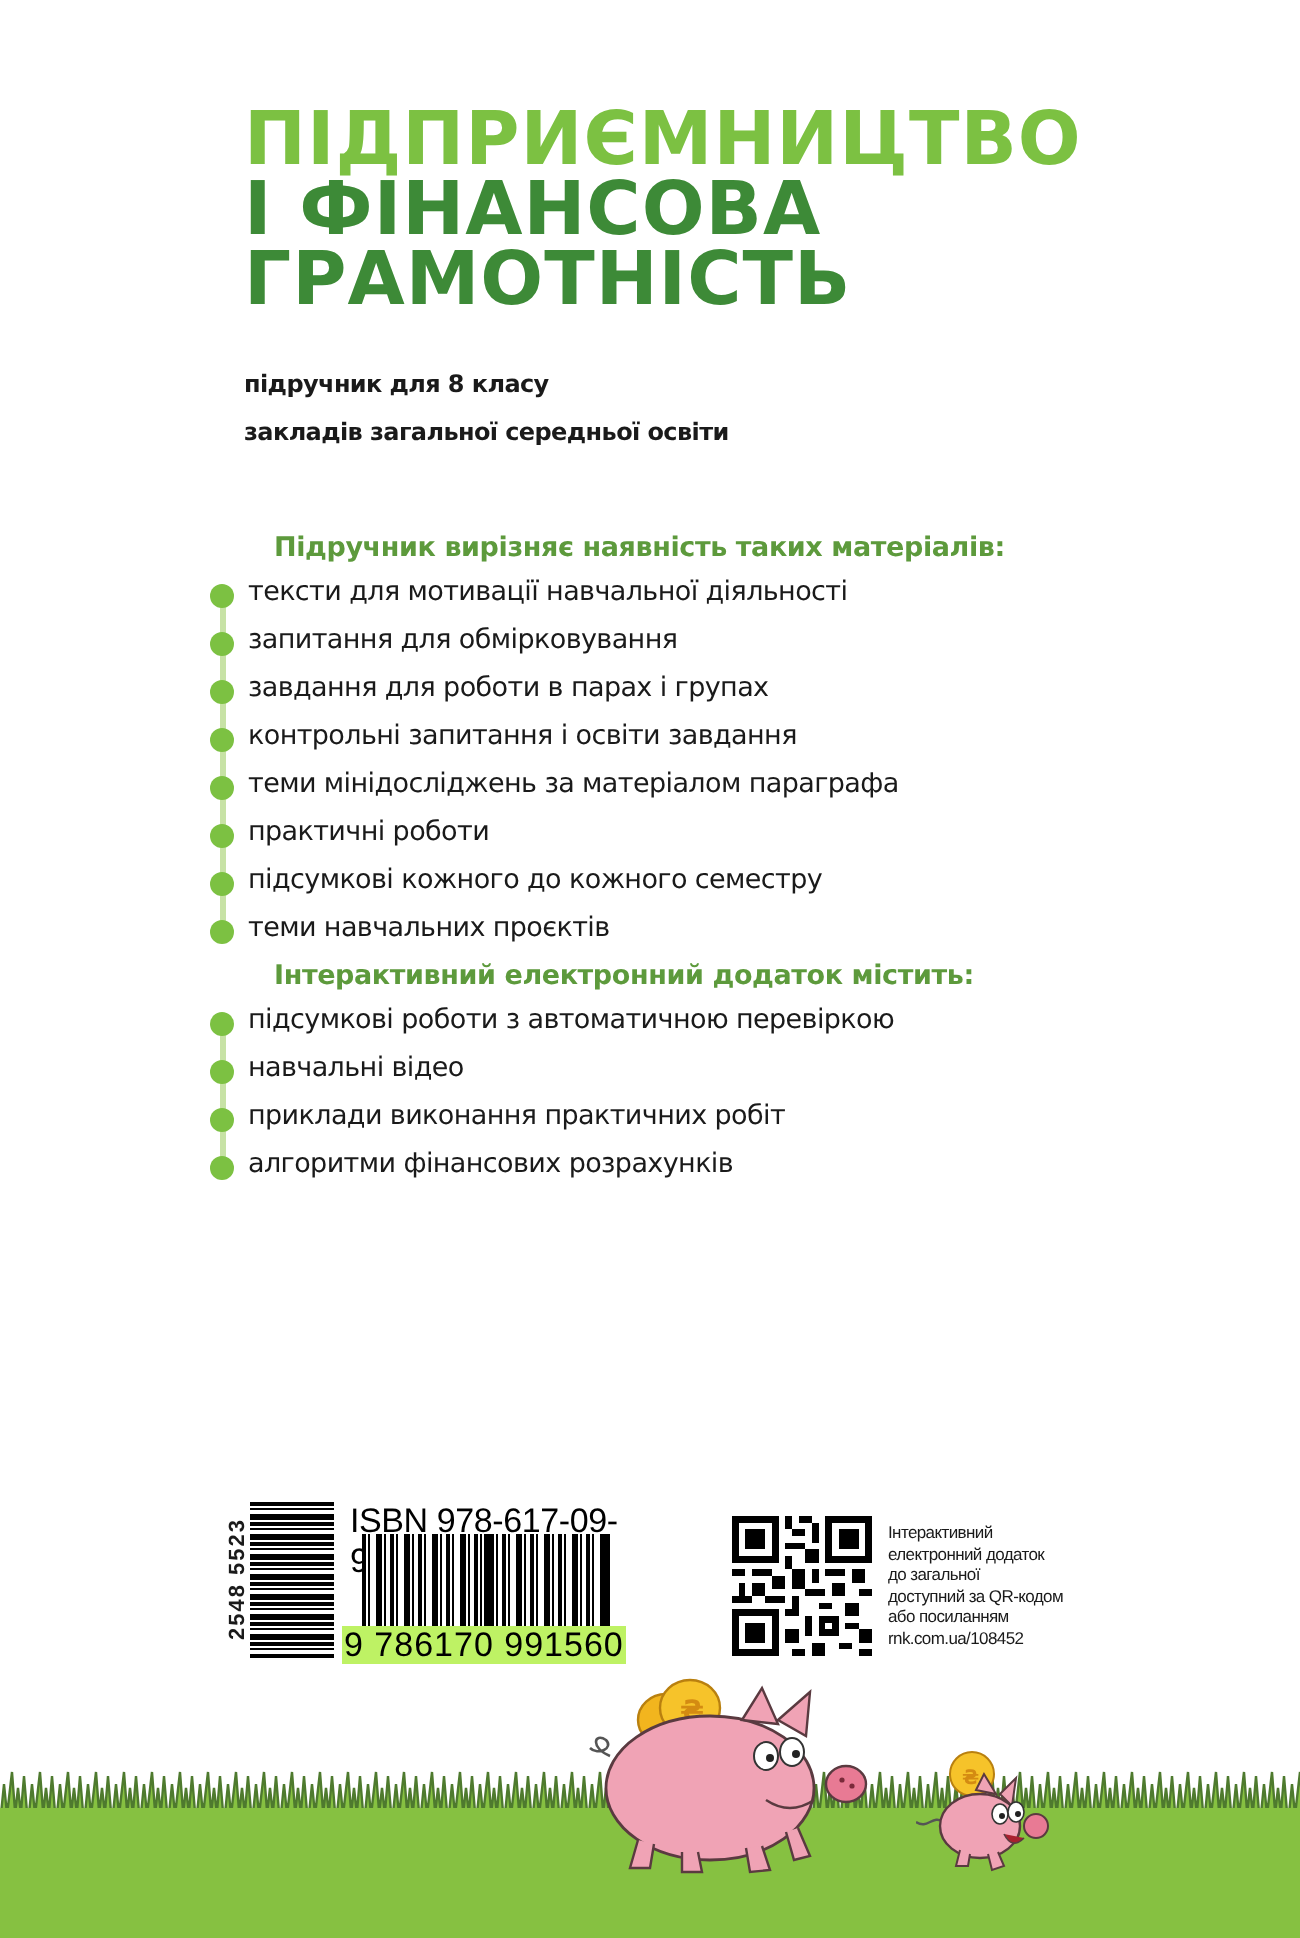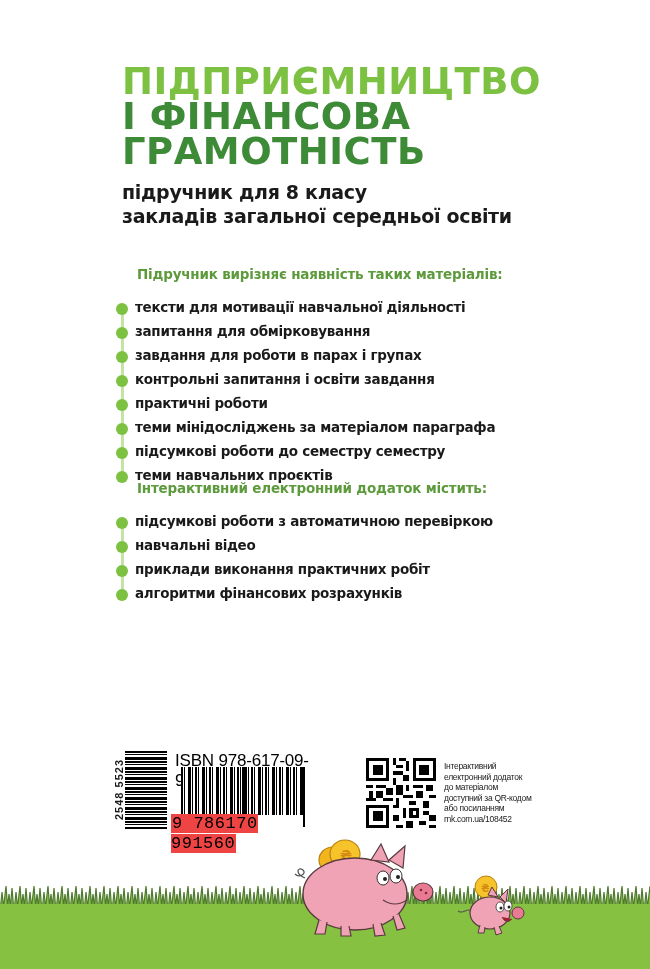--- a/index.html
+++ b/index.html
@@ -3,42 +3,42 @@
   <meta charset="utf-8">
   <style>
     html, body { margin: 0; padding: 0; }
     body {
       width: 650px; height: 969px; position: relative; overflow: hidden;
       background: #ffffff;
       font-family: "Liberation Sans", sans-serif;
       color: #1a1a1a;
     }
     .title {
-      position: absolute; left: 122px; top: 64px;
+      position: absolute; left: 122px; top: 52px;
       font-family: "DejaVu Sans", sans-serif;
       font-weight: bold; font-size: 37px; line-height: 35px;
       letter-spacing: 0.5px;
     }
     .title .l1 { color: #7cc142; }
     .title .l2, .title .l3 { color: #3d8a37; }
     .subtitle {
       position: absolute; left: 122px; top: 180px;
       font-family: "DejaVu Sans", sans-serif;
-      font-size: 19px; line-height: 24px; font-weight: bold; color: #1a1a1a;
+      font-size: 12px; line-height: 24px; font-weight: bold; color: #1a1a1a;
       letter-spacing: -0.3px;
     }
     .section { position: absolute; left: 105px; }
     .section-head {
       margin-left: 32px;
       font-family: "DejaVu Sans", sans-serif;
       font-weight: bold; font-size: 13.5px; line-height: 20px; color: #5d9a3c;
       letter-spacing: -0.2px;
       height: 22px;
     }
-    .list { position: relative; margin: 11px; padding: 0; list-style: none; font-weight: bold; }
+    .list { position: relative; margin: 0; padding: 0; list-style: none; }
     .list::before {
       content: ""; position: absolute; left: 5px; top: 8px; bottom: 10px;
       width: 3px; background: #c7e2a5;
     }
     .list li {
       position: relative; padding-left: 19px;
       height: 24px; line-height: 21px;
       font-family: "DejaVu Sans", sans-serif;
       font-size: 13.5px; color: #1a1a1a; letter-spacing: -0.3px;
     }
@@ -71,21 +71,21 @@
     .hbars {
       position: absolute; left: 68px; top: 16px; width: 124px; height: 48px;
       background: repeating-linear-gradient(90deg, #000 0 2px, #fff 2px 3px, #000 3px 4px, #fff 4px 7px, #000 7px 10px, #fff 10px 11px, #000 11px 12px, #fff 12px 14px);
     }
     .guard { position: absolute; top: 16px; width: 2px; height: 60px; background: #000; }
     .barcode-num {
       position: absolute; left: 58px; top: 62px;
       font-family: "Liberation Sans", sans-serif; font-size: 17px; color: #000;
       background: transparent; letter-spacing: 0.5px;
     }
-    .barcode-num span { background: #ef4444; padding: 0 1px; font-family: Liberation Mono, monospace; }
+    .barcode-num span { background: #bef264; padding: 0 1px; }
 
     
     .qr { position: absolute; left: 366px; top: 758px; width: 70px; height: 70px; }
     .qr-text {
       position: absolute; left: 444px; top: 761px;
       font-family: "Liberation Sans", sans-serif; font-size: 8.5px; line-height: 10.5px;
       font-weight: normal; color: #1a1a1a; letter-spacing: -0.3px;
     }
 
     
@@ -111,23 +111,23 @@
   <div>закладів загальної середньої освіти</div>
 </div>
 
 <div class="section sec1">
   <div class="section-head">Підручник вирізняє наявність таких матеріалів:</div>
   <ul class="list">
     <li><span class="dot"></span><span>тексти для мотивації навчальної діяльності</span></li>
     <li><span class="dot"></span><span>запитання для обмірковування</span></li>
     <li><span class="dot"></span><span>завдання для роботи в парах і групах</span></li>
     <li><span class="dot"></span><span>контрольні запитання і освіти завдання</span></li>
+    <li><span class="dot"></span><span>теми мінідосліджень за матеріалом параграфа</span></li>
     <li><span class="dot"></span><span>практичні роботи</span></li>
-    <li><span class="dot"></span><span>теми мінідосліджень за матеріалом параграфа</span></li>
-    <li><span class="dot"></span><span>підсумкові роботи до семестру семестру</span></li>
+    <li><span class="dot"></span><span>підсумкові кожного до кожного семестру</span></li>
     <li><span class="dot"></span><span>теми навчальних проєктів</span></li>
   </ul>
 </div>
 
 <div class="section sec2">
   <div class="section-head">Інтерактивний електронний додаток містить:</div>
   <ul class="list">
     <li><span class="dot"></span><span>підсумкові роботи з автоматичною перевіркою</span></li>
     <li><span class="dot"></span><span>навчальні відео</span></li>
     <li><span class="dot"></span><span>приклади виконання практичних робіт</span></li>
@@ -192,21 +192,21 @@
       <rect x="12" y="19" width="2" height="2"></rect>
       <rect x="16" y="19" width="2" height="1"></rect>
     <rect x="9" y="20" width="2" height="1"></rect>
       <rect x="19" y="20" width="2" height="1"></rect>
   </g>
 </svg>
 
 <div class="qr-text">
   <div>Інтерактивний</div>
   <div>електронний додаток</div>
-  <div>до матеріалом</div>
+  <div>до загальної</div>
   <div>доступний за QR-кодом</div>
   <div>або посиланням</div>
   <div>rnk.com.ua/108452</div>
 </div>
 
 <div class="ground"></div>
 <svg class="grass" viewBox="0 0 650 34" preserveAspectRatio="none">
   <defs>
     <pattern id="gp" width="14" height="34" patternUnits="userSpaceOnUse">
       <path d="M0 34 L2 14 L4 34 M3 34 L6 8 L8 34 M7 34 L9 16 L11 34 M10 34 L12 10 L14 34" stroke="#4e7a2e" stroke-width="1.2" fill="#86c141"></path>

